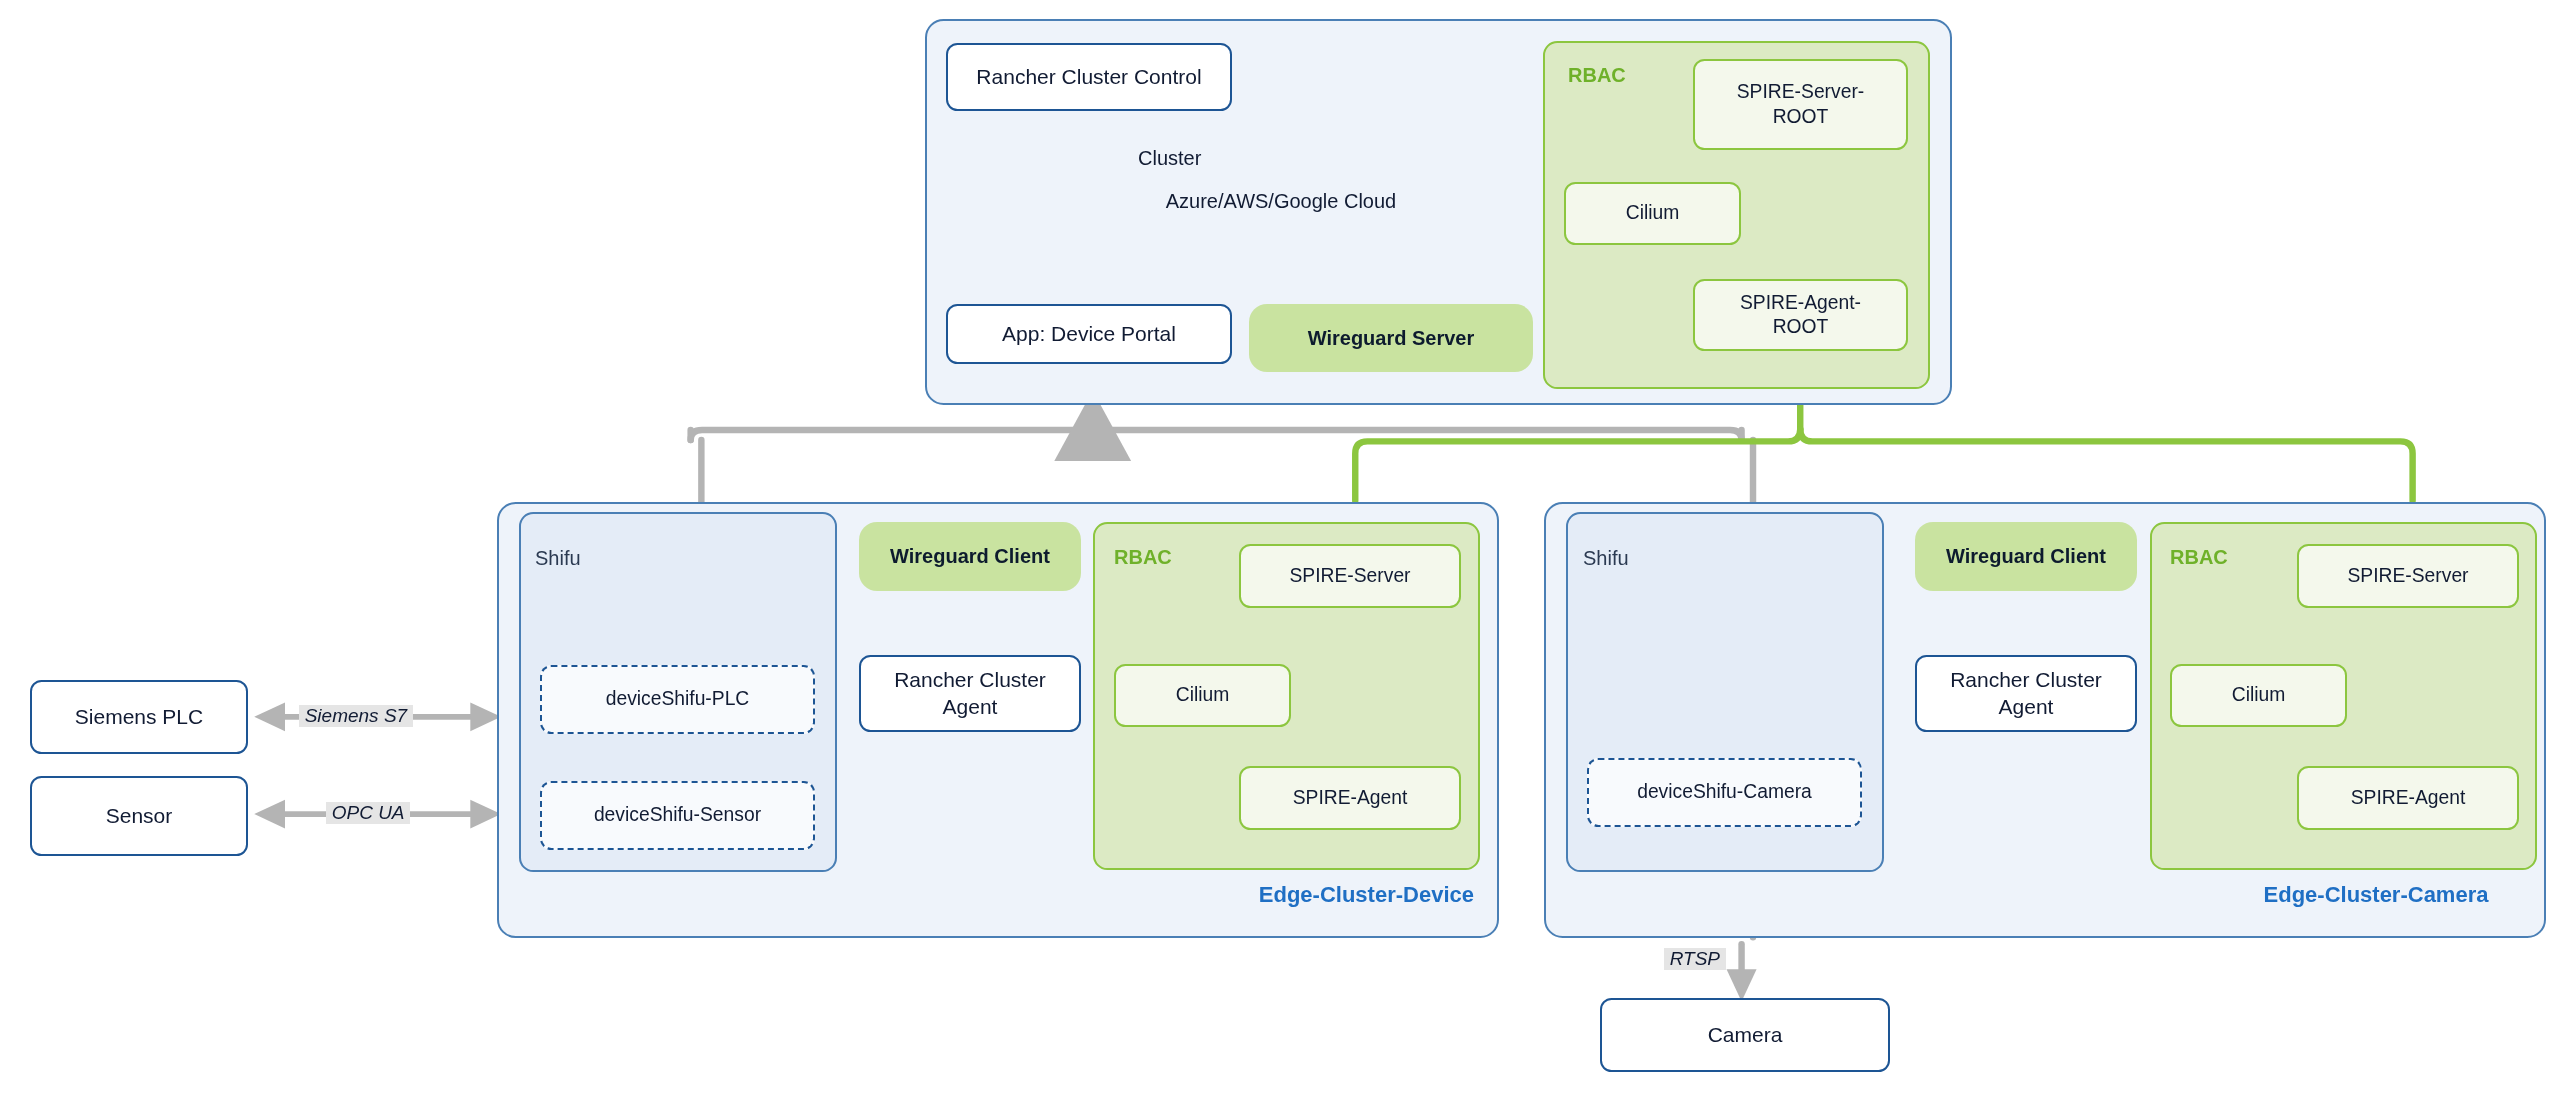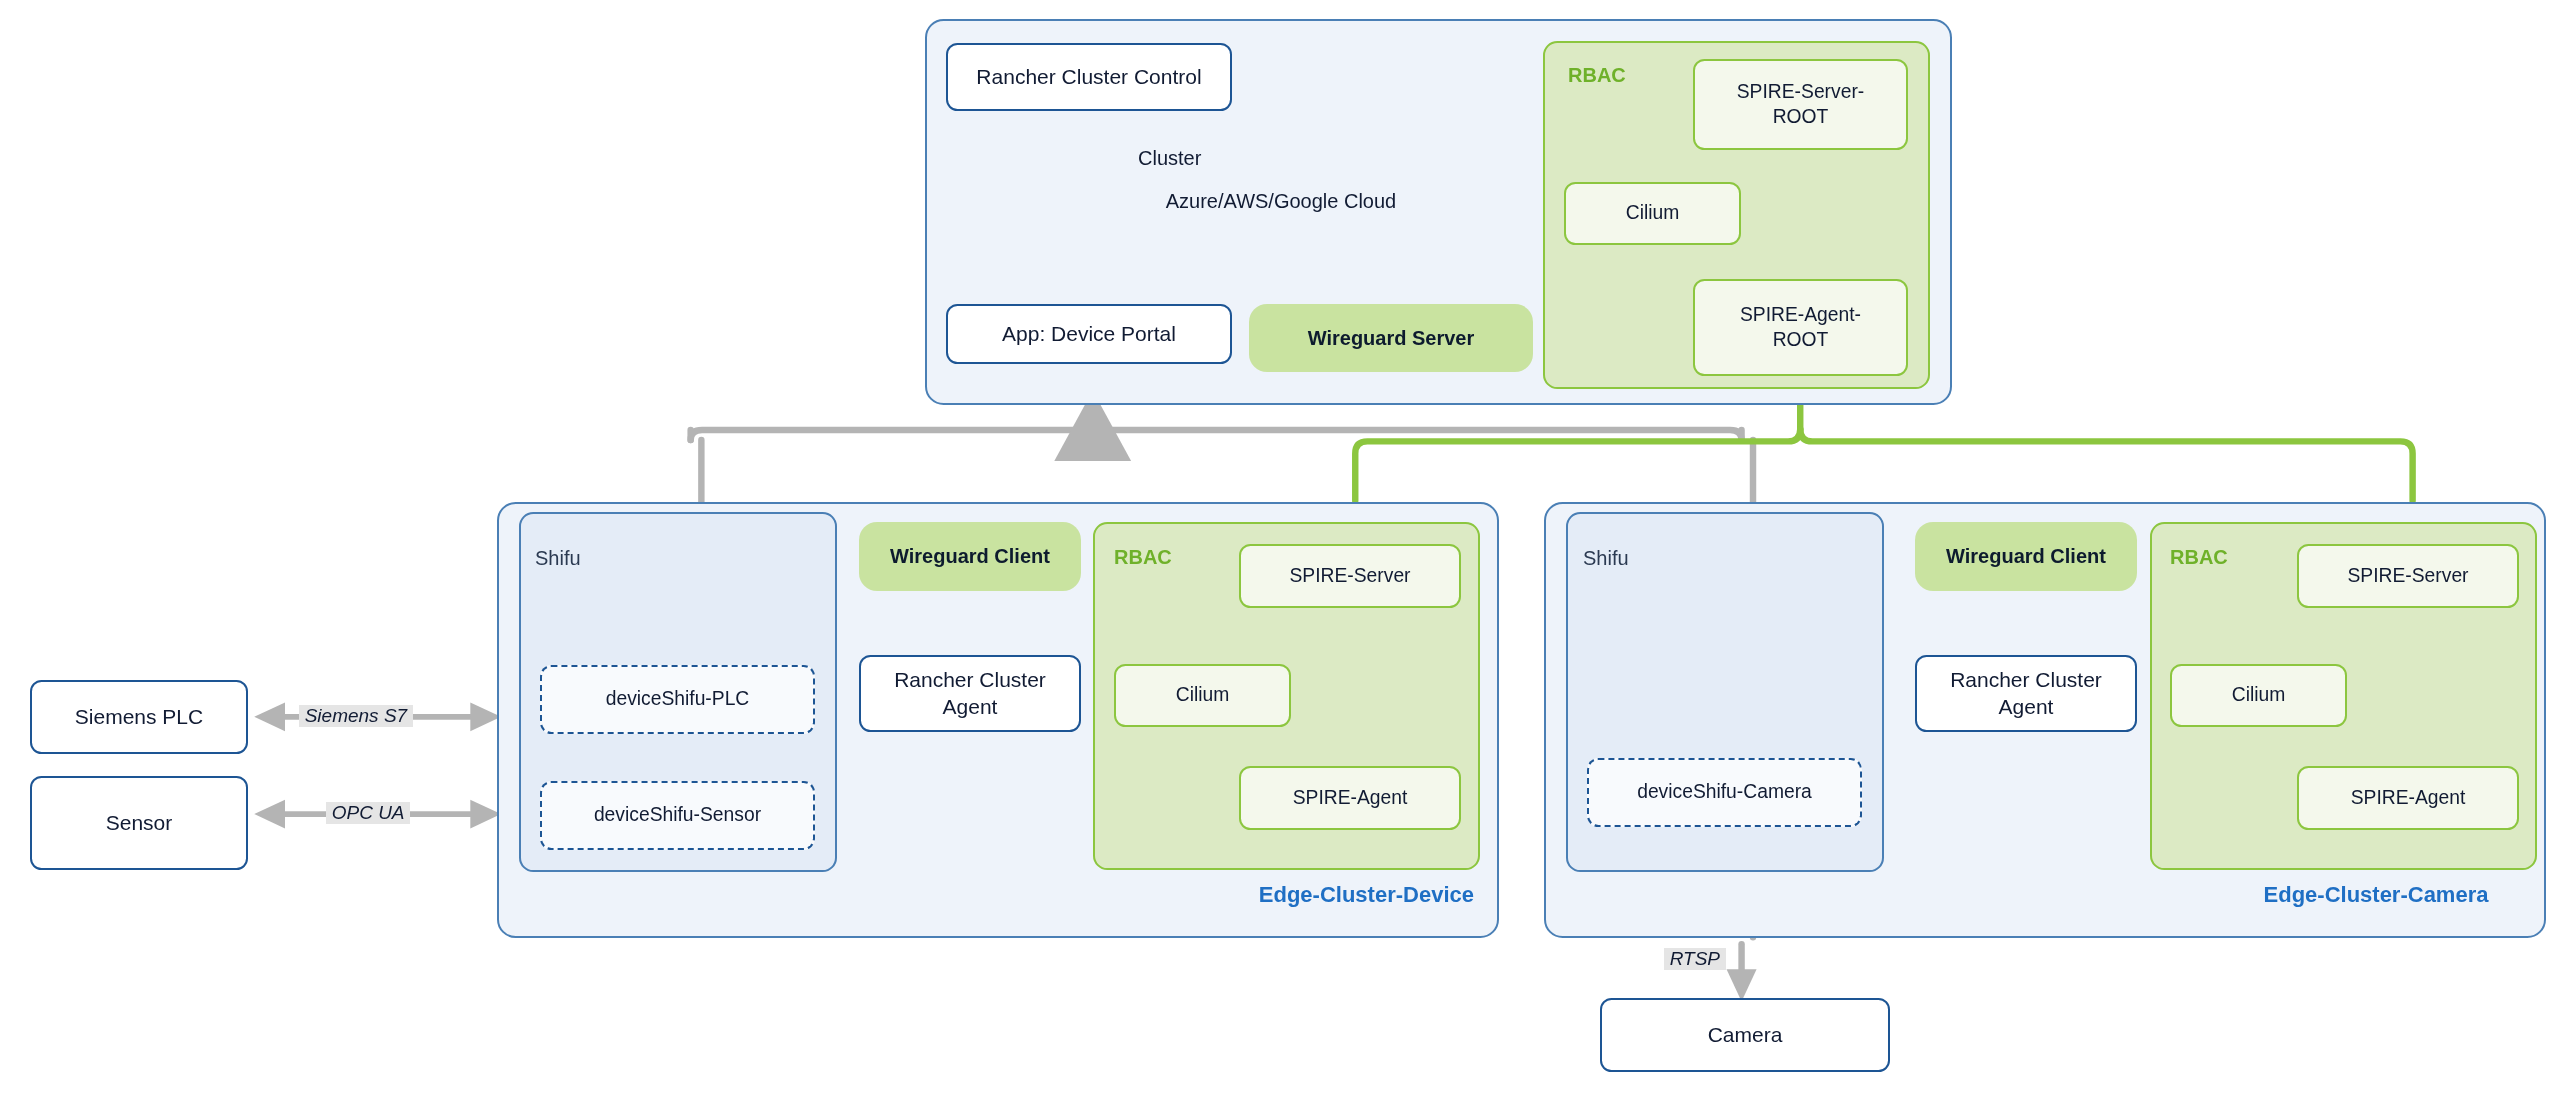--- a/index.html
+++ b/index.html
@@ -148,21 +148,21 @@
 
   <div class="box node-green" style="left:1693px;top:59px;width:215px;height:91px;white-space:pre-line;">
     <span>SPIRE-Server-
 ROOT</span>
   </div>
 
   <div class="box node-green" style="left:1564px;top:182px;width:177px;height:63px;">
     <span>Cilium</span>
   </div>
 
-  <div class="box node-green" style="left:1693px;top:279px;width:215px;height:97px;white-space:pre-line;">
+  <div class="box node-green" style="left:1693px;top:279px;width:215px;height:72px;white-space:pre-line;">
     <span>SPIRE-Agent-
 ROOT</span>
   </div>
 
   <div class="box edge-cluster" style="left:497px;top:502px;width:1002px;height:436px;"></div>
 
   <div class="box shifu-box" style="left:519px;top:512px;width:318px;height:360px;"></div>
   <div class="lbl text-shifu" style="left:535px;top:547px;">Shifu</div>
 
   <div class="box node-dashed" style="left:540px;top:665px;width:275px;height:69px;">
@@ -225,21 +225,21 @@
   </div>
   <div class="box node-green" style="left:2297px;top:766px;width:222px;height:64px;">
     <span>SPIRE-Agent</span>
   </div>
 
   <div class="lbl text-edgename" style="left:2233px;top:882px;text-align:center;width:286px;">Edge-Cluster-Camera</div>
 
   <div class="box node-blue-strong" style="left:30px;top:680px;width:218px;height:74px;">
     <span>Siemens PLC</span>
   </div>
-  <div class="box node-blue-strong" style="left:30px;top:776px;width:218px;height:94px;">
+  <div class="box node-blue-strong" style="left:30px;top:776px;width:218px;height:80px;">
     <span>Sensor</span>
   </div>
   <div class="box node-blue-strong" style="left:1587px;top:998px;width:290px;height:74px;margin-left:13px;">
     <span>Camera</span>
   </div>
 
   <div class="lbl text-proto" style="left:299px;top:705px;">Siemens S7</div>
   <div class="lbl text-proto" style="left:326px;top:802px;">OPC UA</div>
   <div class="lbl text-proto" style="left:1664px;top:948px;">RTSP</div>
 

